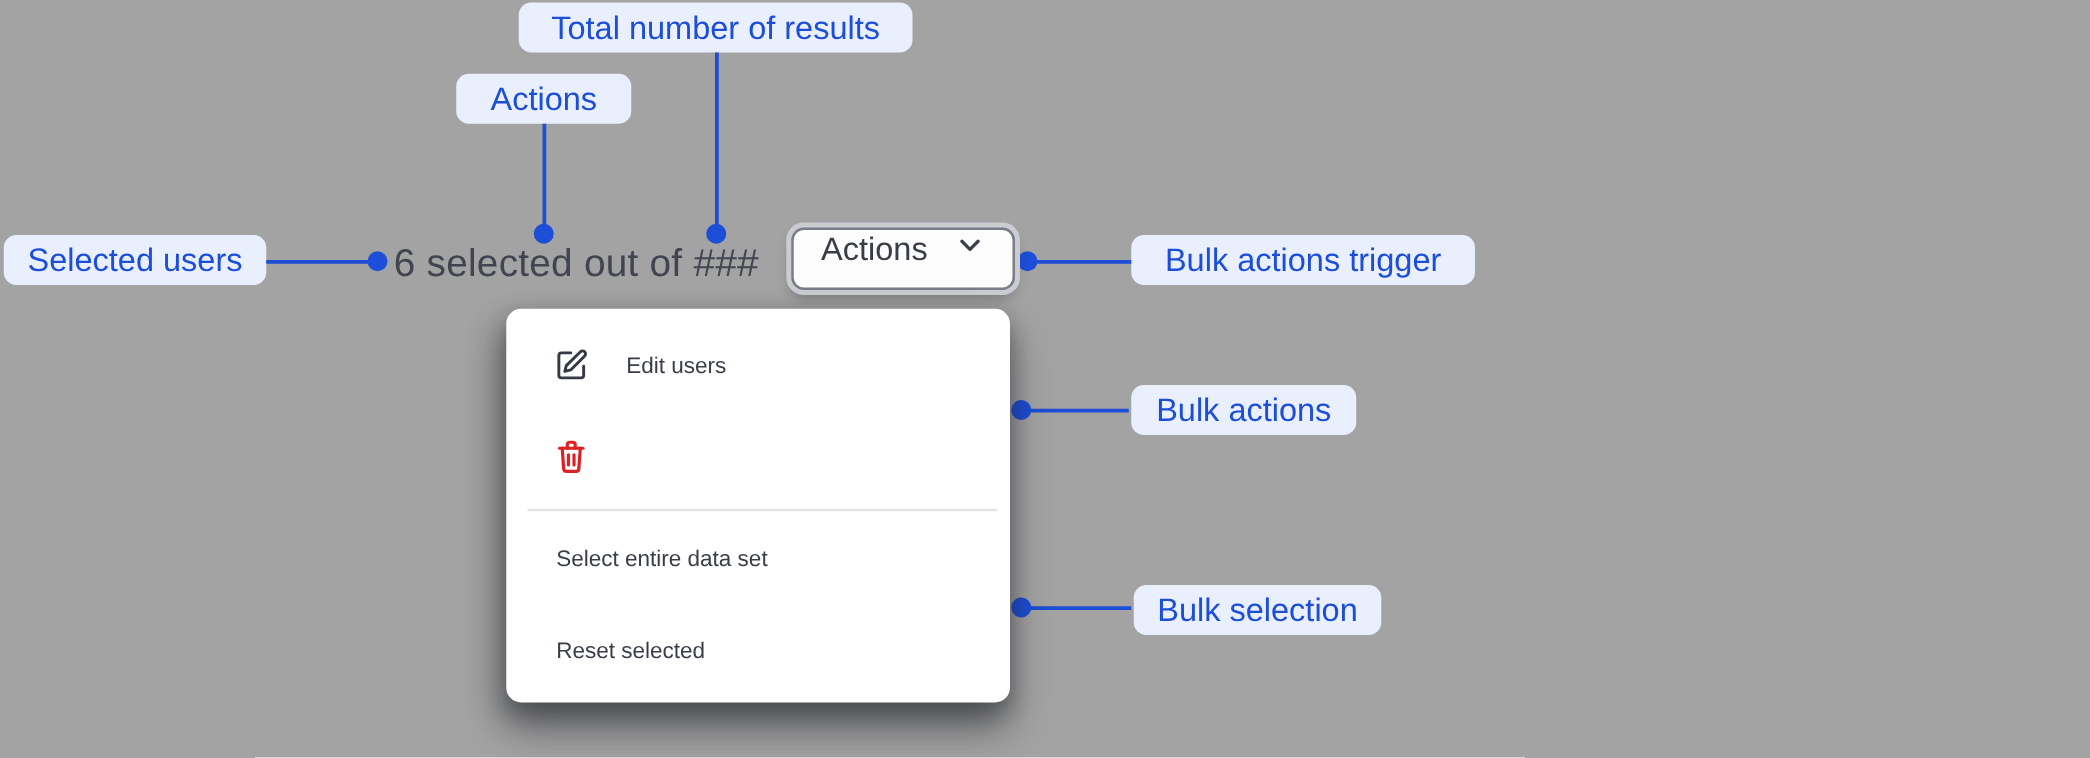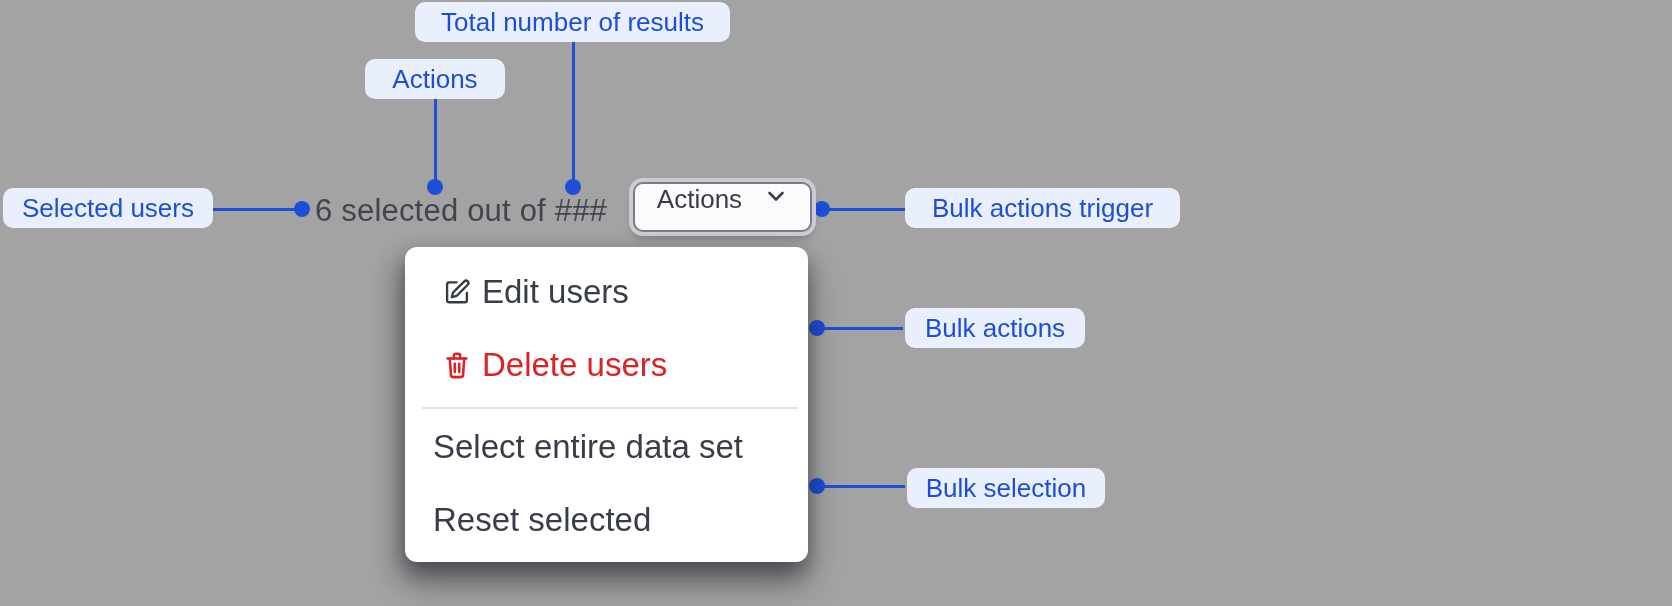--- a/index.html
+++ b/index.html
@@ -89,27 +89,27 @@
       -8px 12px 26px rgba(28,31,38,0.18);
   }
   .menu-item {
     position: absolute;
     left: 0;
     width: 100%;
     height: 66px;
     display: flex;
     align-items: center;
     padding-left: 38px;
-    gap: 11px;
-    font-size: 33px;
+    gap: 30px;
+    font-size: 18px;
     color: #383d47;
     cursor: pointer;
     white-space: nowrap;
   }
-  .menu-item.no-icon { padding-left: 28px; text-align: right; }
+  .menu-item.no-icon { padding-left: 40px; text-align: right; }
   .menu-item.danger { color: #de2125; }
   .menu-item .mi-icon { display: flex; align-items: center; }
   .menu-divider {
     position: absolute;
     left: 17px;
     top: 160px;
     width: 376px;
     height: 2px;
     background: #e3e4e7;
   }
@@ -174,21 +174,20 @@
 
     <div class="menu-item danger" style="top:85px;">
       <span class="mi-icon">
         <svg width="28" height="32" viewBox="0 0 24 26" fill="none" stroke="#de2125" stroke-width="2.2" stroke-linecap="round" stroke-linejoin="round">
           <path d="M4 7.5h16"></path>
           <path d="M9.3 7.5V5a1.6 1.6 0 0 1 1.6-1.6h2.2A1.6 1.6 0 0 1 14.7 5v2.5"></path>
           <path d="M5.8 7.5l1 14a2 2 0 0 0 2 1.9h6.4a2 2 0 0 0 2-1.9l1-14"></path>
           <path d="M10.1 12v7M13.9 12v7"></path>
         </svg>
       </span>
-      <span>Delete users</span>
     </div>
 
     <div class="menu-divider"></div>
 
     <div class="menu-item no-icon" style="top:167px;">
       <span>Select entire data set</span>
     </div>
 
     <div class="menu-item no-icon" style="top:240px;">
       <span>Reset selected</span>

